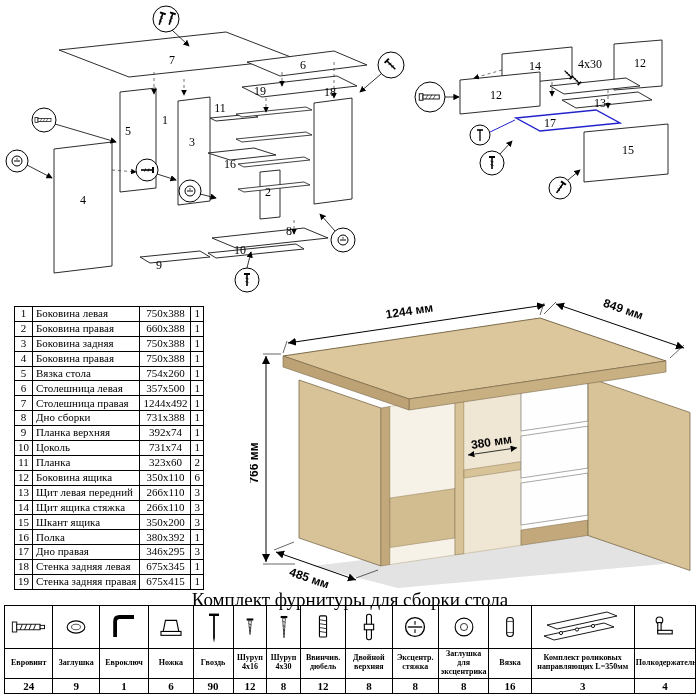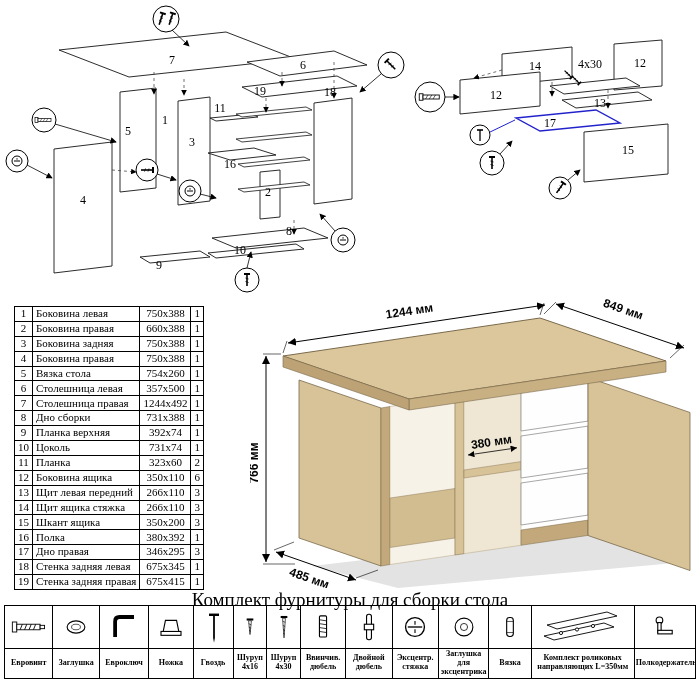--- a/index.html
+++ b/index.html
@@ -495,23 +495,39 @@
       </tr>
       <tr>
         <td class="lb">Евровинт</td>
         <td class="lb">Заглушка</td>
         <td class="lb">Евроключ</td>
         <td class="lb">Ножка</td>
         <td class="lb">Гвоздь</td>
         <td class="lb">Шуруп 4x16</td>
         <td class="lb">Шуруп 4x30</td>
         <td class="lb">Ввинчив. дюбель</td>
-        <td class="lb">Двойной дюбель</td>
+        <td class="lb">Двойной верхняя</td>
         <td class="lb">Эксцентр. стяжка</td>
         <td class="lb">Заглушка для эксцентрика</td>
         <td class="lb">Вязка</td>
         <td class="lb">Комплект роликовых направляющих L=350мм</td>
         <td class="lb">Полкодержатель</td>
       </tr>
+      <tr>
+        <td class="qt">24</td>
+        <td class="qt">9</td>
+        <td class="qt">1</td>
+        <td class="qt">6</td>
+        <td class="qt">90</td>
+        <td class="qt">12</td>
+        <td class="qt">8</td>
+        <td class="qt">12</td>
+        <td class="qt">8</td>
+        <td class="qt">8</td>
+        <td class="qt">8</td>
+        <td class="qt">16</td>
+        <td class="qt">3</td>
+        <td class="qt">4</td>
+      </tr>
     </tbody>
   </table>
 
 </div>
 
 </body></html>

